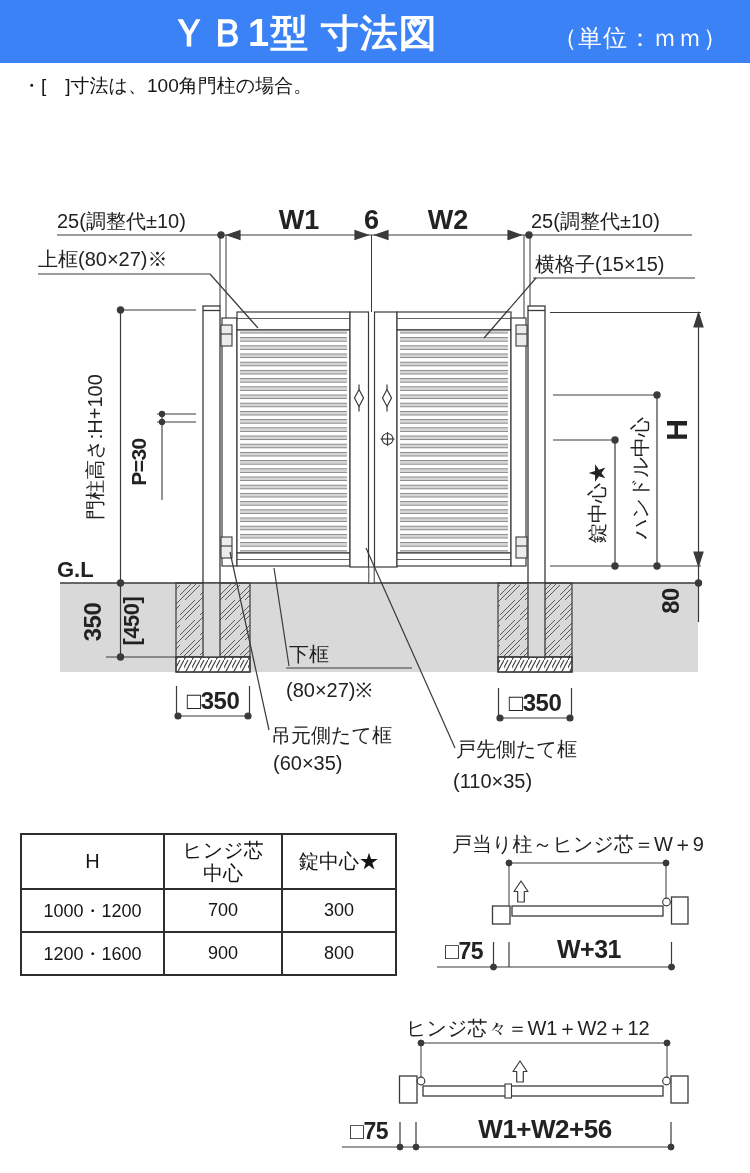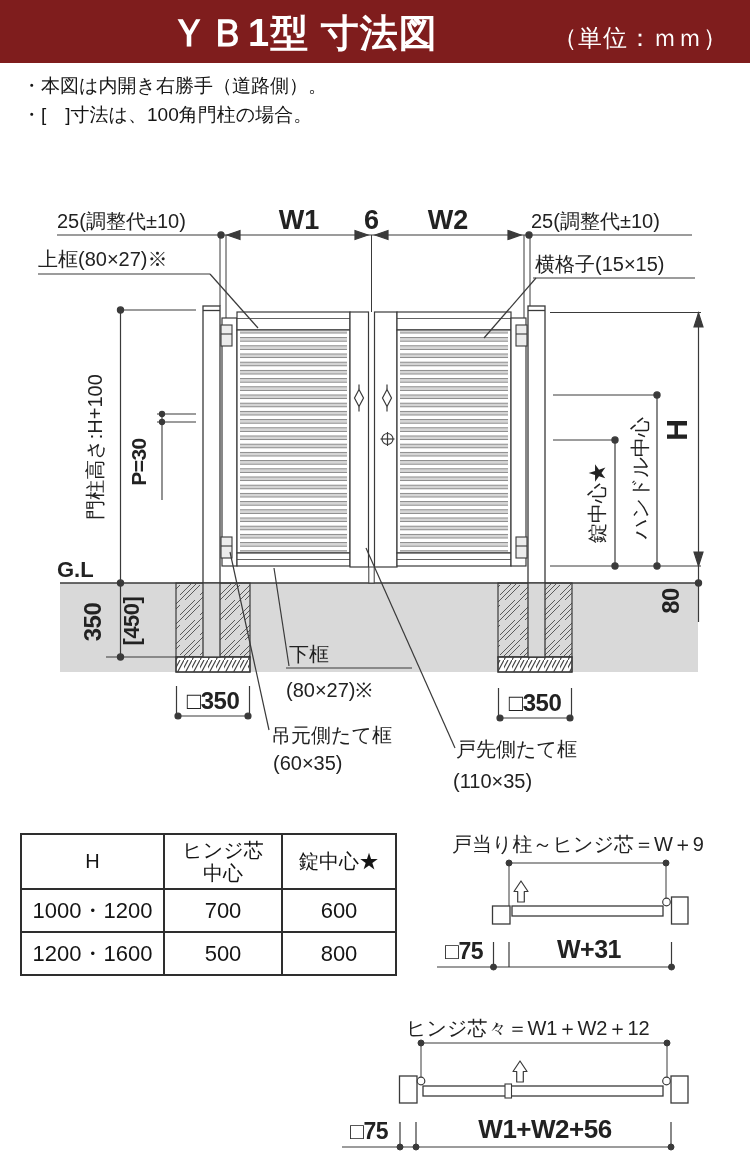--- a/index.html
+++ b/index.html
@@ -1,34 +1,34 @@
 <!DOCTYPE html>
 <html><head>
 <meta charset="utf-8">
 <style>
   html,body{margin:0;padding:0;background:#fff;}
   .page{position:relative;width:750px;height:1173px;background:#fff;overflow:hidden;
         font-family:"Liberation Sans",sans-serif;color:#1c1c1c;}
-  .titlebar{position:absolute;left:0;top:0;width:750px;height:63px;background:#7f1d1d;}
+  .titlebar{position:absolute;left:0;top:0;width:750px;height:63px;background:#3b82f6;}
   .titlebar .main{position:absolute;left:170px;top:8px;font-size:38px;font-weight:700;
         color:#fff;letter-spacing:1px;white-space:nowrap;}
   .titlebar .unit{position:absolute;left:553px;top:22px;font-size:24px;color:#fff;
         letter-spacing:1px;white-space:nowrap;}
   .notes{position:absolute;left:22px;top:72px;width:720px;font-size:19px;line-height:28.8px;
         color:#151515;white-space:nowrap;}
   svg.draw{position:absolute;left:0;top:0;}
   svg text{font-family:"Liberation Sans",sans-serif;fill:#222;}
   svg text.lbl{font-size:20px;}
   svg text.num{font-size:24px;font-weight:600;letter-spacing:-0.5px;}
   svg text.numbig{font-size:27px;font-weight:600;}
   .dtable{position:absolute;left:20px;top:833px;width:375px;border-collapse:collapse;
         table-layout:fixed;font-size:21px;color:#151515;}
   .dtable td{border:2px solid #2e2e2e;text-align:center;vertical-align:middle;padding:0;}
   .dtable tr.hd td{height:53px;font-size:20px;line-height:1.15;}
-  .dtable tr.bd td{height:41px;font-size:22px;}
+  .dtable tr.bd td{height:41px;font-size:18px;}
 </style>
 </head>
 <body>
 
 <div class="page">
 
 <svg class="draw" width="750" height="1173" viewBox="0 0 750 1173">
   <defs>
     <pattern id="louv" patternUnits="userSpaceOnUse" width="10" height="8.2">
       <rect x="0" y="1.4" width="10" height="3.6" fill="#d6d6d6"></rect>
@@ -277,21 +277,20 @@
   <text class="num" style="font-size:23px" x="369" y="1139" text-anchor="middle">□75</text>
   <text class="num" style="font-size:26px" x="545" y="1138" text-anchor="middle">W1+W2+56</text>
 </svg>
 
 <div class="titlebar">
   <span class="main">ＹＢ1型 寸法図</span>
   <span class="unit">（単位：ｍｍ）</span>
 </div>
 
 <div class="notes">
-  <div>・本図は内開き右勝手（道路側）。</div>
   <div>・[　]寸法は、100角門柱の場合。</div>
 </div>
 
 <table class="dtable">
   <colgroup>
         <col style="width:143px">
         <col style="width:118px">
         <col style="width:114px">
       </colgroup>
   <tbody>
@@ -299,23 +298,23 @@
     <td>H</td>
     <td>
       <div>ヒンジ芯</div>
       <div>中心</div>
     </td>
     <td>錠中心★</td>
   </tr>
   <tr class="bd">
     <td>1000・1200</td>
     <td>700</td>
-    <td>600</td>
+    <td>300</td>
   </tr>
   <tr class="bd">
     <td>1200・1600</td>
-    <td>500</td>
+    <td>900</td>
     <td>800</td>
   </tr>
 </tbody>
     </table>
 
 </div>
 
 </body></html>

